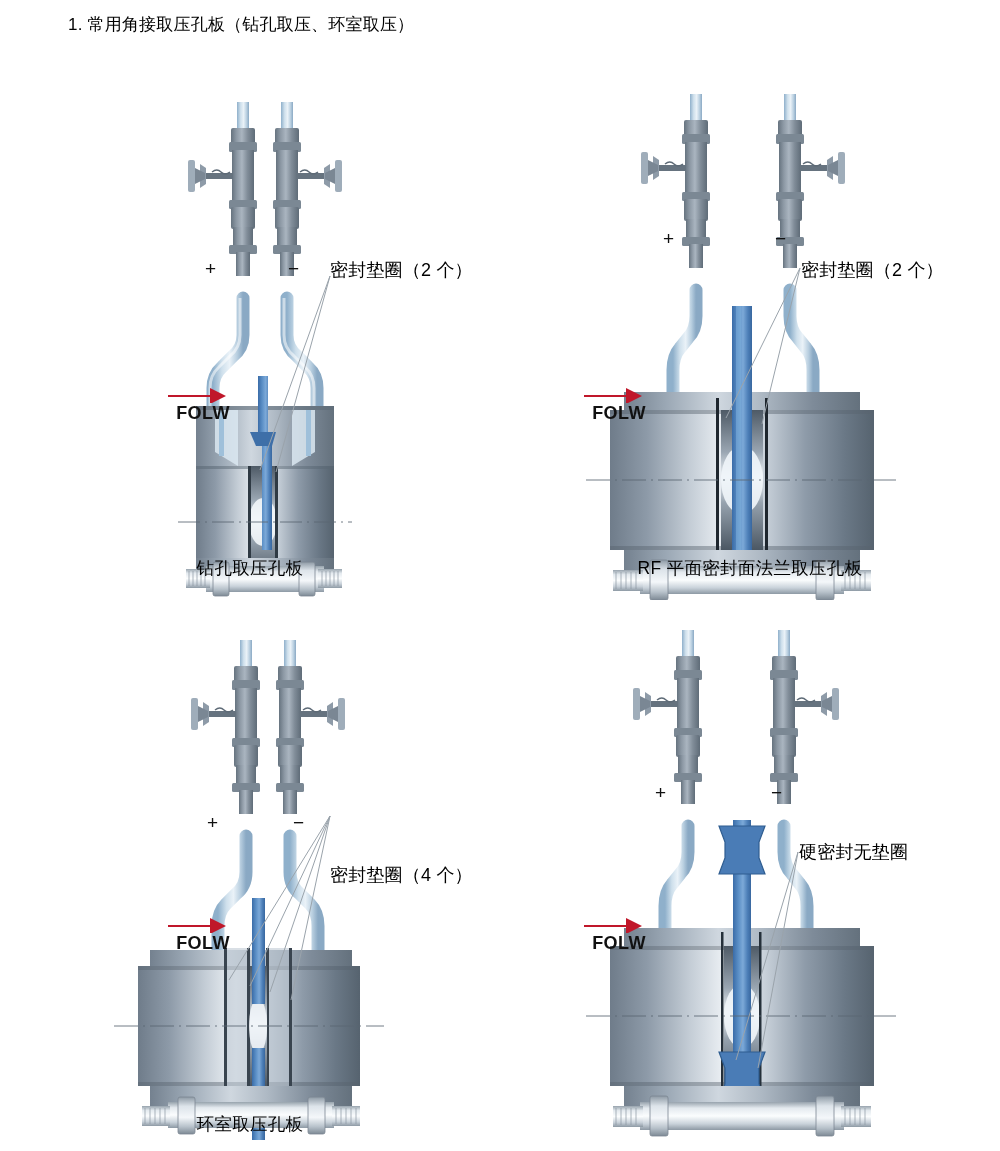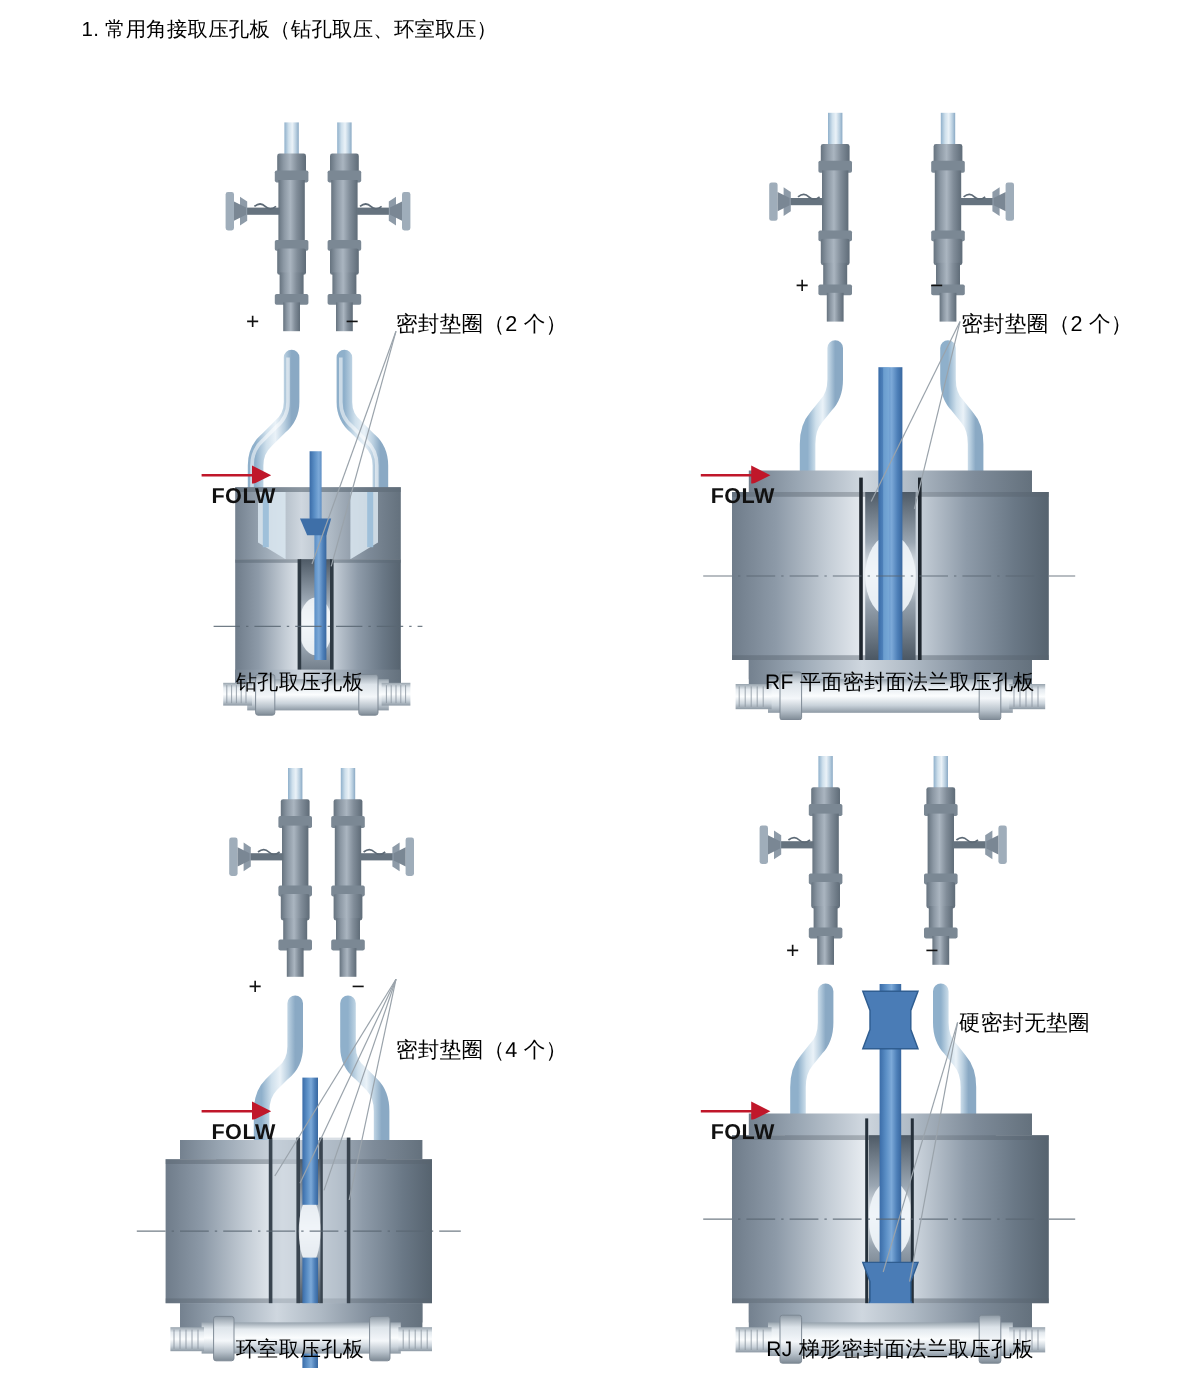--- a/index.html
+++ b/index.html
@@ -572,15 +572,14 @@
   <div class="polarity" id="pol-br-m">−</div>
 
   <div class="callout" id="lbl-tl">密封垫圈（2 个）</div>
   <div class="callout" id="lbl-tr">密封垫圈（2 个）</div>
   <div class="callout" id="lbl-bl">密封垫圈（4 个）</div>
   <div class="callout" id="lbl-br">硬密封无垫圈</div>
 
   <div class="caption" id="cap-tl">钻孔取压孔板</div>
   <div class="caption" id="cap-bl">环室取压孔板</div>
   <div class="caption" id="cap-tr">RF 平面密封面法兰取压孔板</div>
-  <div class="caption" id="cap-br">RJ 梯形密封面法兰取压孔板</div>
 
 </div>
 
 </body></html>

